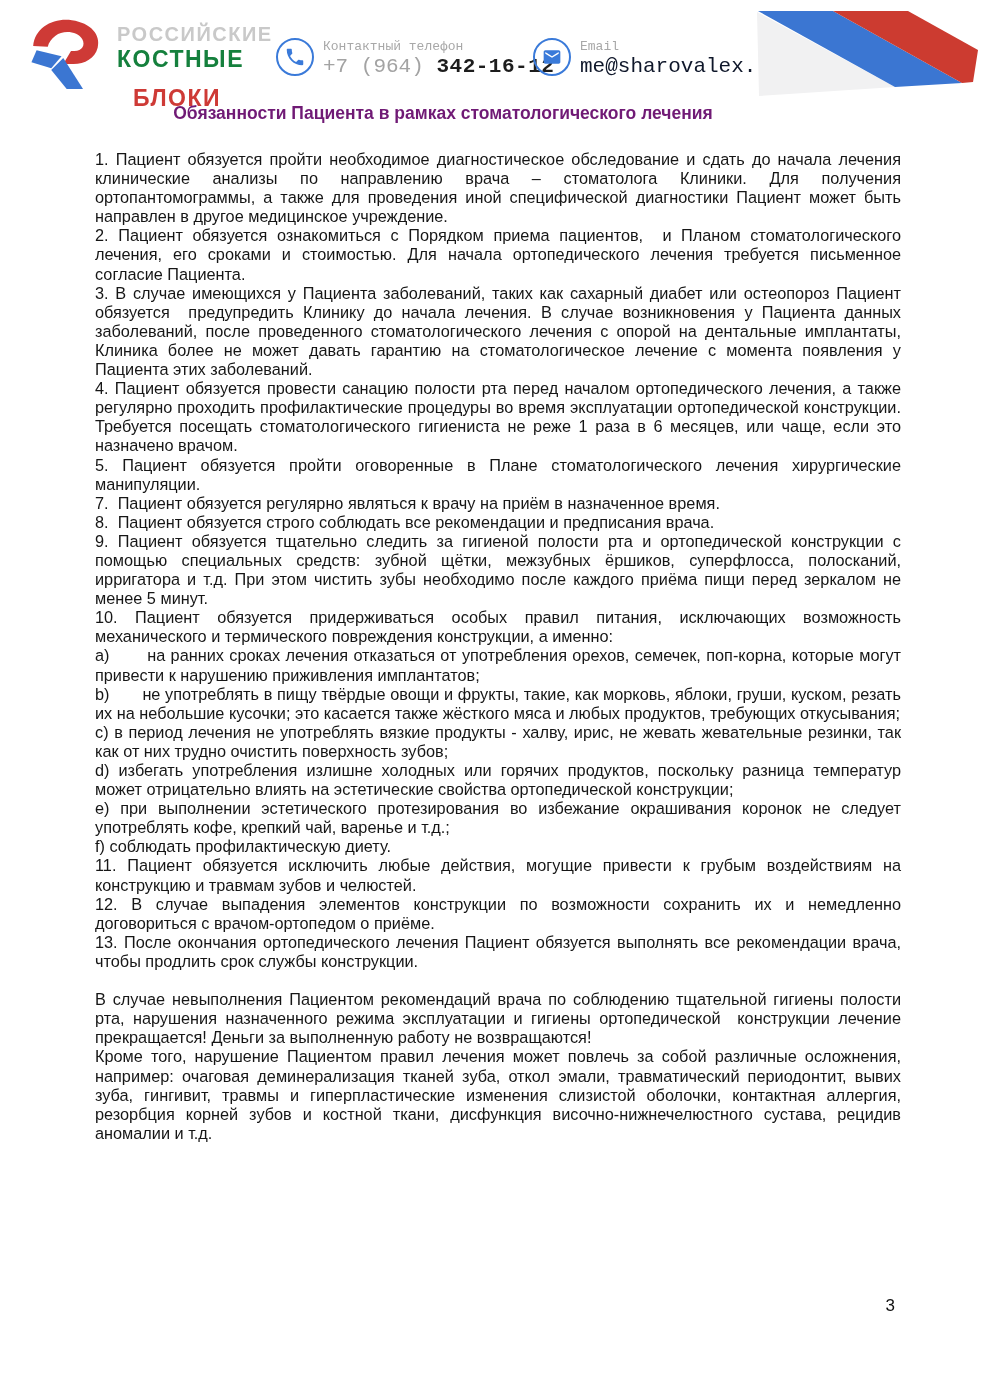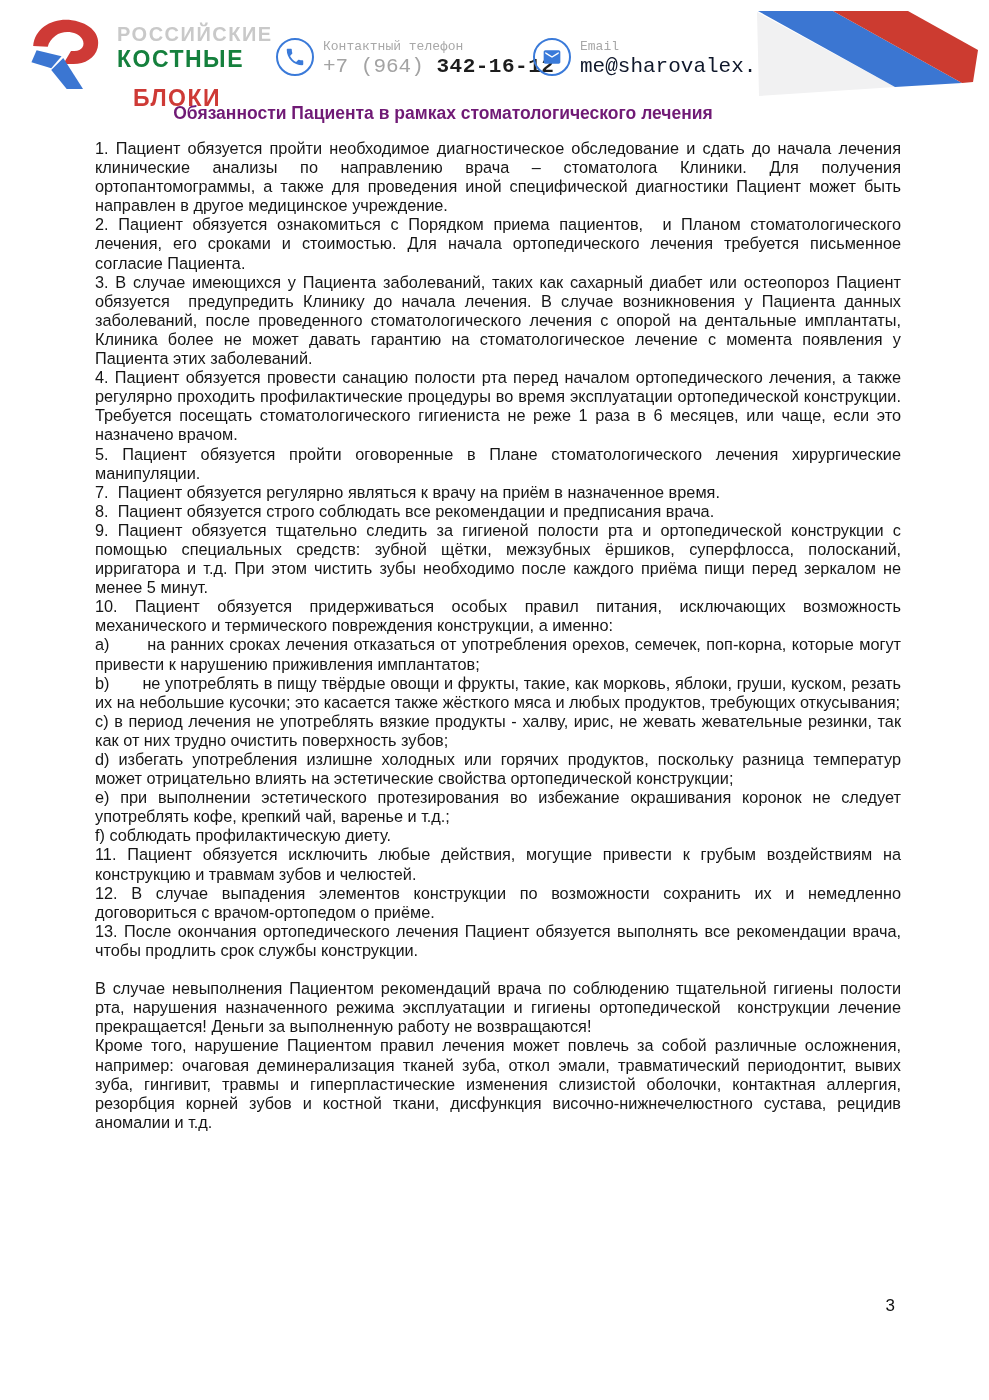--- a/index.html
+++ b/index.html
@@ -28,21 +28,21 @@
   .phone .val .num{color:#1d1d1d;font-weight:600;letter-spacing:.5px;}
   .email .val{color:#0f172a;}
   .ribbon{position:absolute;right:0;top:0;width:250px;height:100px;}
   
   .doc-title{
     position:absolute;top:103px;left:0;width:886px;text-align:center;
     font-size:17.5px;font-weight:bold;color:#701a75;
   }
   
   .doc-body{
-    position:absolute;left:95px;top:139px;width:806px;
+    position:absolute;left:95px;top:150px;width:806px;
     font-size:16.3px;line-height:19.1px;text-align:justify;color:#161616;
   }
   .para{margin:0;padding:0;}
   .para.spacer{text-align:left;}
   .page-number{
     position:absolute;right:94px;top:1296px;font-size:17px;color:#111;
   }
 </style>
 </head>
 <body>

